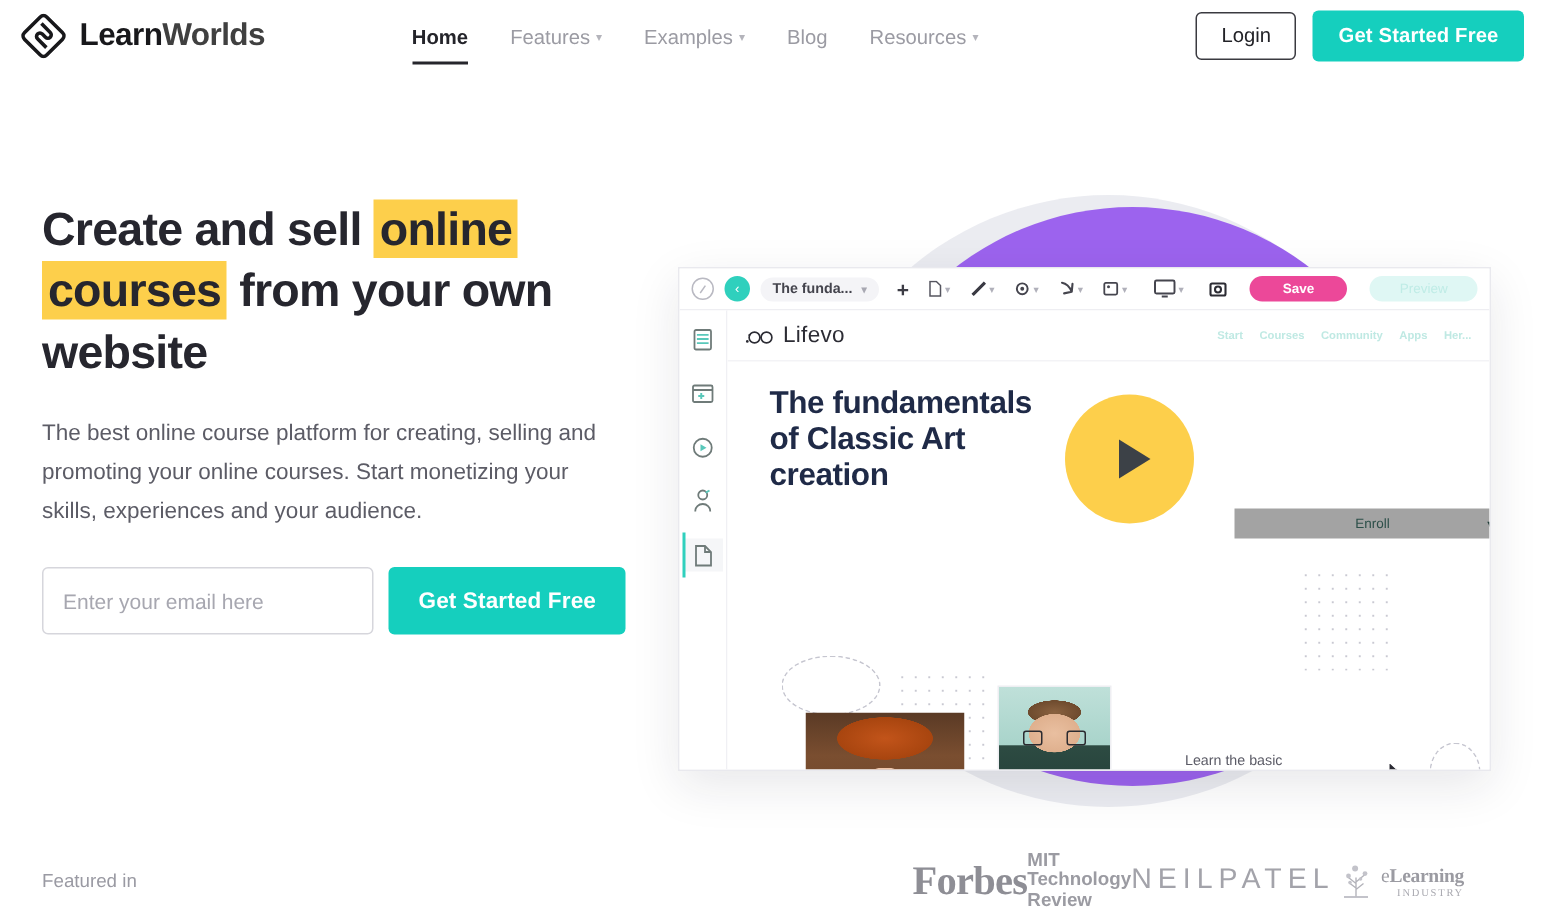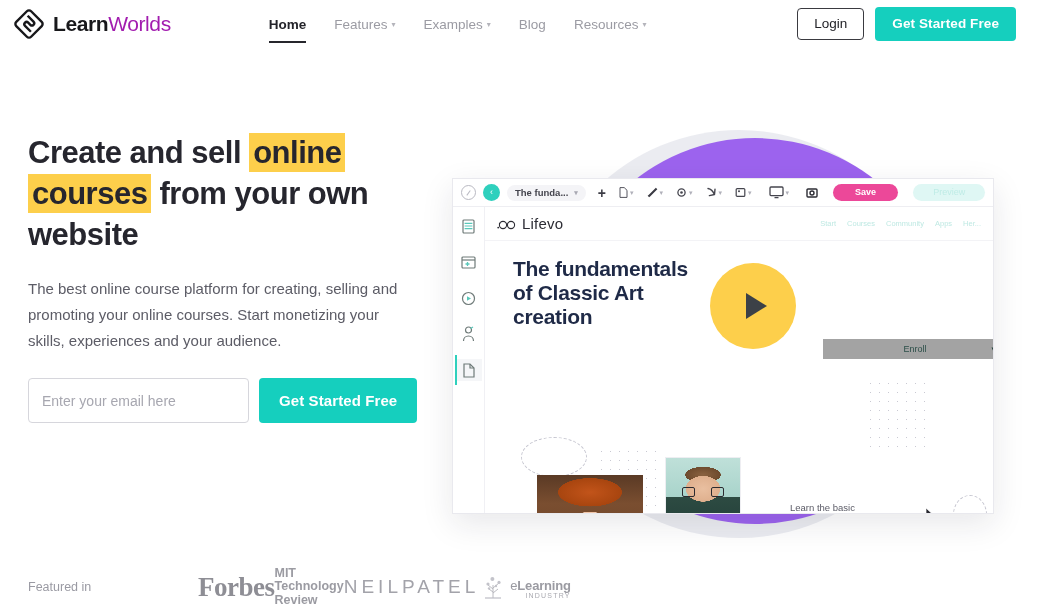--- a/index.html
+++ b/index.html
@@ -16,21 +16,21 @@
   .site-header{
     position:relative; z-index:40;
     height:48px;
     display:flex; align-items:center;
     padding:0 28px 0 14px;
     background:#fff;
   }
   .brand{ display:flex; align-items:center; gap:9px; cursor:pointer; }
   .brand-mark{ width:30px; height:30px; display:block; }
   .brand-text{ font-size:21px; font-weight:700; letter-spacing:-0.4px; color:#18181b; white-space:nowrap; }
-  .brand-text .w{ font-weight:400; color:#a21caf; }
+  .brand-text .w{ font-weight:700; color:#404040; }
 
   .main-nav{ display:flex; align-items:center; gap:0px; margin-left:84px; height:48px; }
   .nav-item{
     position:relative;
     display:flex; align-items:center; gap:4px;
     font-size:13.5px; color:#9b9ba3;
     padding:0 14px; height:48px; cursor:pointer;
     white-space:nowrap;
   }
   .nav-item.active{ color:#24242a; font-weight:600; }
@@ -157,21 +157,21 @@
   .rail-ico.sel{ background:#f5f6f8; }
   .rail-ico.sel:before{ content:""; position:absolute; left:-1px; top:-4px; bottom:-4px; width:2px; background:#2fd0bd; }
 
   .p-canvas{ flex:1; min-width:0; position:relative; background:#fff; overflow:hidden; }
 
   .p-sitebar{
     height:34px; display:flex; align-items:center;
     padding:0 12px; border-bottom:1px solid #f3f3f6;
   }
   .p-logo{ display:flex; align-items:center; gap:5px; font-size:15px; color:#2c2c34; letter-spacing:.2px;}
-  .p-nav{ margin-left:auto; display:flex; gap:11px; }
+  .p-nav{ margin-left:auto; display:flex; gap:11px;font-weight:bold; }
   .p-nav span{ font-size:7.5px; color:#bfe9e3; white-space:nowrap; }
 
   .p-hero{ position:relative; padding:16px 0 0 28px; }
   .p-title{
     font-size:21px; line-height:1.14; font-weight:800;
     color:#1f2a47; letter-spacing:-.3px;
   }
   .play-btn{
     position:absolute; left:225px; top:22px;
     width:86px; height:86px; border-radius:50%;
@@ -253,34 +253,34 @@
   }
   .cursor-ico{ position:absolute; left:440px; top:300px; }
 
   
   .featured{
     position:absolute; left:0; right:0; bottom:0; height:58px;
     display:flex; align-items:center; padding:0 28px;
     background:#fff; z-index:30;
   }
   .featured-label{ font-size:12.5px; color:#9a9aa3; width:170px; flex:0 0 170px;}
-  .logos{ flex:1; display:flex; align-items:center; justify-content:flex-start; padding-right:40px; }
+  .logos{ flex:1; display:flex; align-items:center; justify-content:flex-end; padding-right:40px; }
   .logo-forbes{
     font-family:"Liberation Serif", serif; font-weight:700;
     font-size:27px; color:#8e8e95; letter-spacing:-.5px;
   }
   .logo-mit{
     font-size:12.5px; font-weight:700; line-height:1.08; color:#9b9ba2;
   }
   .logo-edtech{ display:flex; align-items:center; gap:2px; color:#b0b0b7;}
   .logo-edtech .t1{ font-size:11px; font-weight:700; color:#9c9ca3; letter-spacing:-.2px;}
   .logo-neil{
     font-size:19px; letter-spacing:4px; color:#a3a3aa; font-weight:400;
   }
-  .logo-el{ display:flex; align-items:center; gap:3px; }
+  .logo-el{ display:flex; align-items:center; gap:3px;font-family:Liberation Serif, serif; }
   .logo-el .e1{ font-size:13px; color:#9b9ba2; letter-spacing:-.2px; }
   .logo-el .e1 b{ font-weight:700; }
   .logo-el .e2{ font-size:7px; letter-spacing:1.2px; color:#a9a9b0; display:block; text-align:right; margin-top:-2px;}
 </style>
 </head>
 <body>
 
 <header class="site-header">
 
   <div class="brand">

